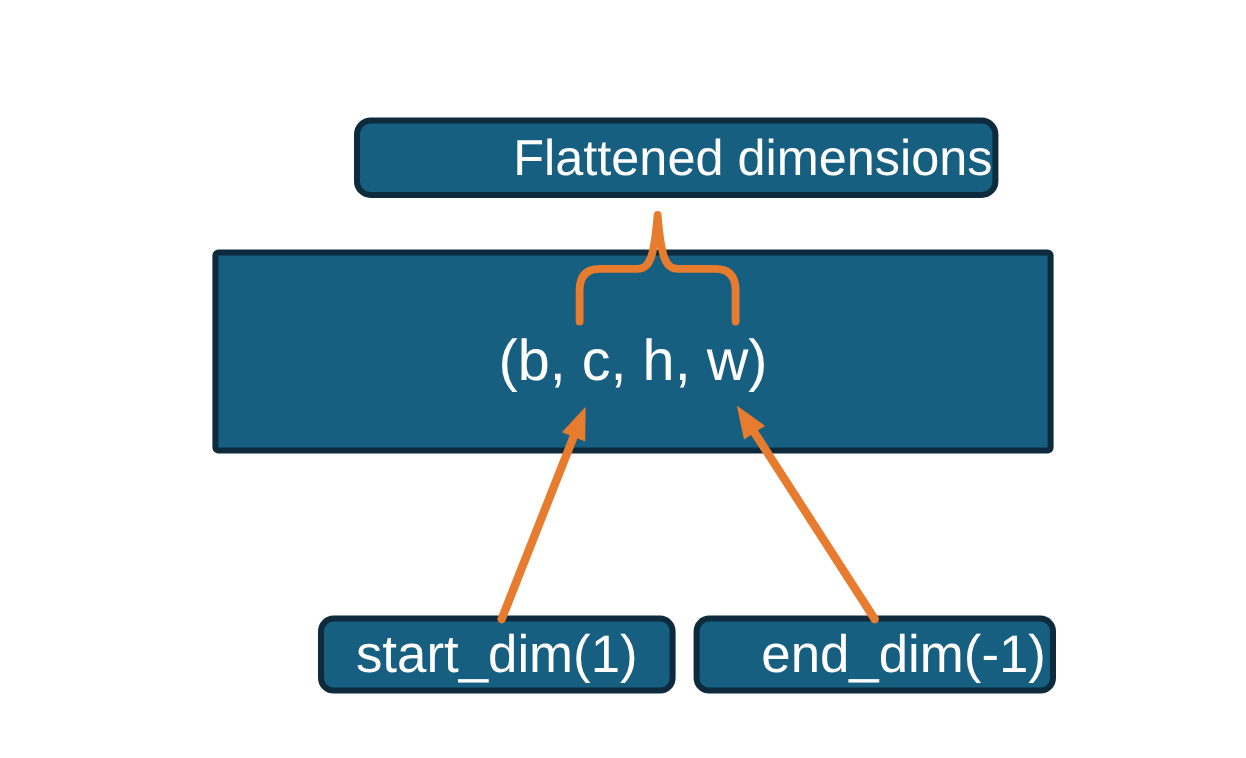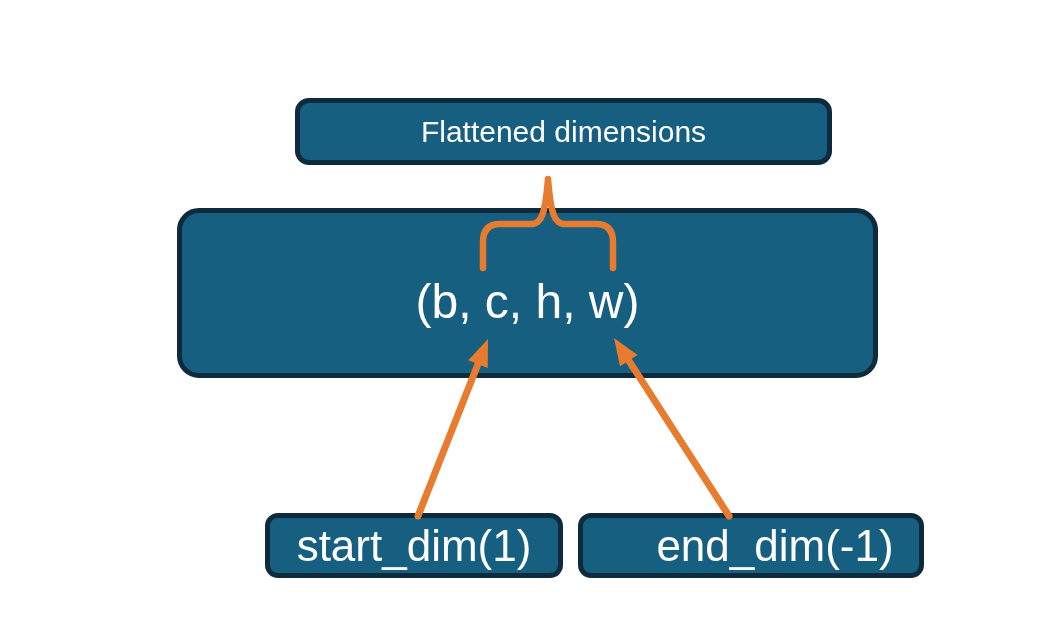--- a/index.html
+++ b/index.html
@@ -29,38 +29,39 @@
     display: flex;
     align-items: center;
     justify-content: center;
     white-space: nowrap;
     line-height: 1;
   }
   .node-title {
     left: 295px; top: 98px;
     width: 537px; height: 67px;
     border-radius: 14px;
-    font-size: 30px;
+    font-size: 42px;
+    justify-content: flex-end;
   }
   .node-tensor {
     left: 177px; top: 208px;
     width: 701px; height: 170px;
-    border-radius: 22px;
+    border-radius: 5px;
     font-size: 48px;
     padding-top: 18px; 
   }
   .node-param {
     top: 513px;
     height: 65px;
     border-radius: 13px;
     font-size: 44px;
     text-align: center;
   }
   .node-start { left: 265px; width: 298px; }
-  .node-end   { left: 578px; width: 346px; padding-left: 48px; }
+  .node-end   { left: 578px; width: 302px; padding-left: 48px; }
   .overlay {
     position: absolute;
     left: 0; top: 0;
     width: 1038px; height: 632px;
     pointer-events: none;
     z-index: 5;
   }
   .connector-stroke {
     stroke: var(--connector);
     fill: none;

